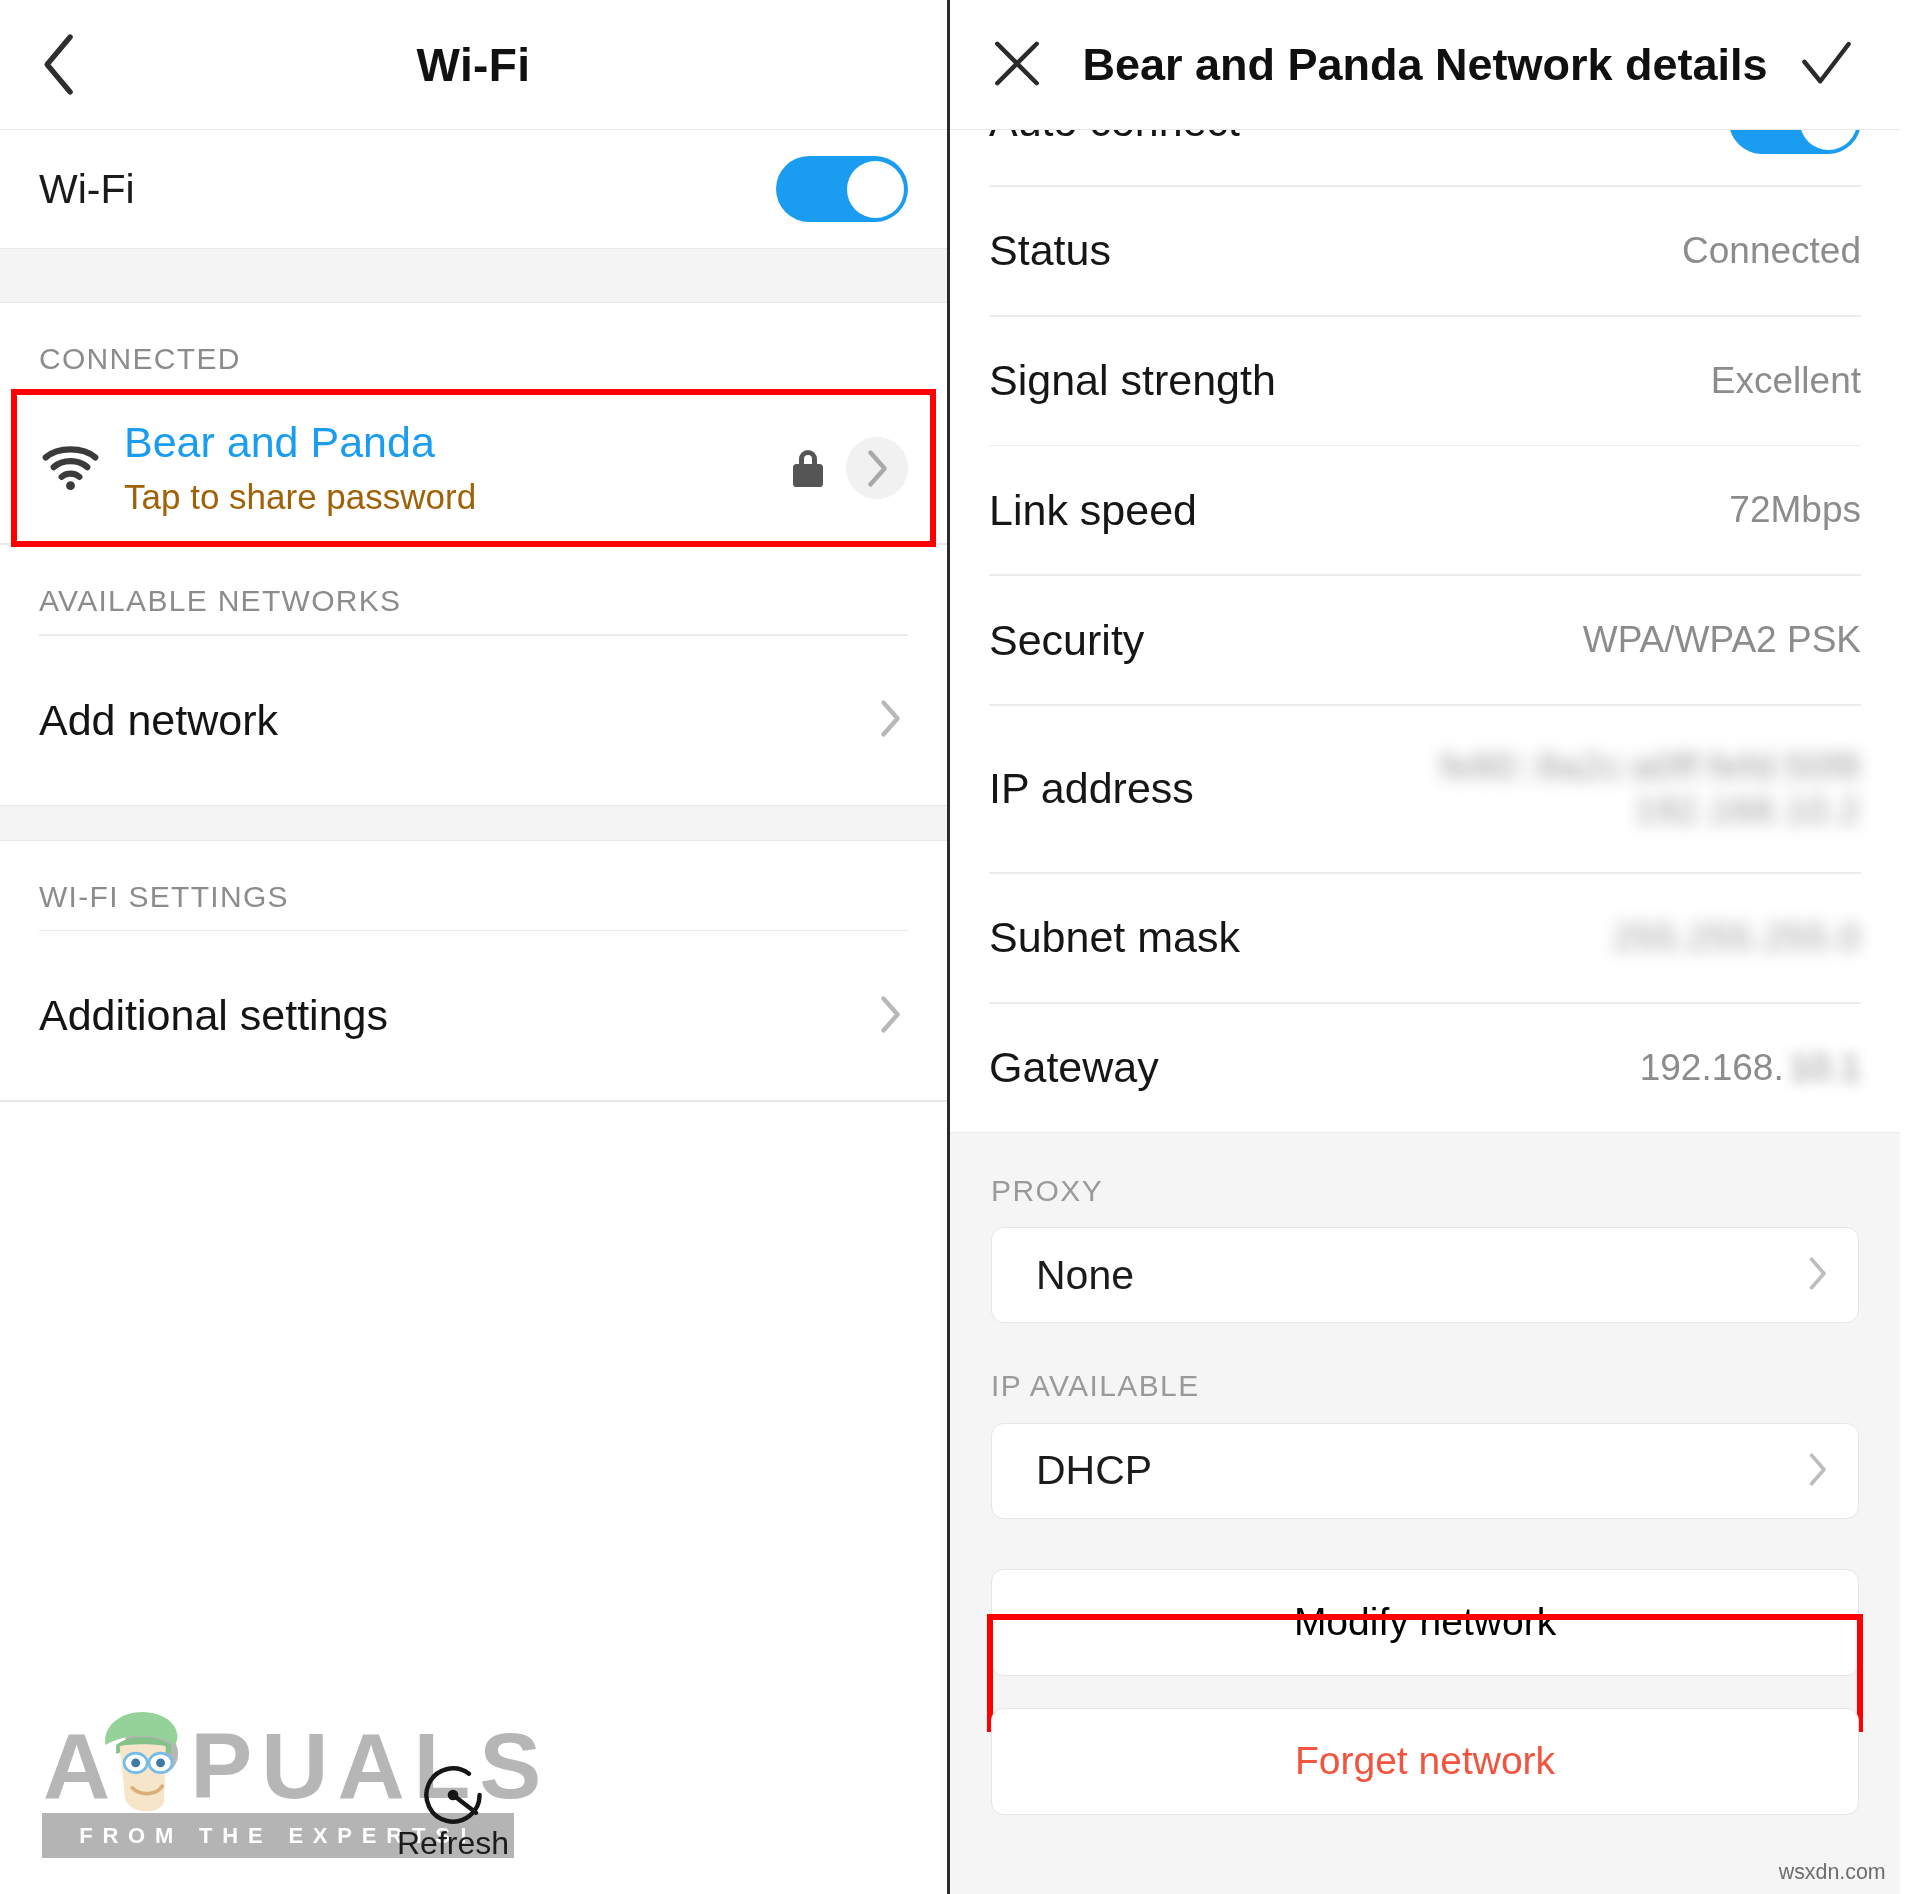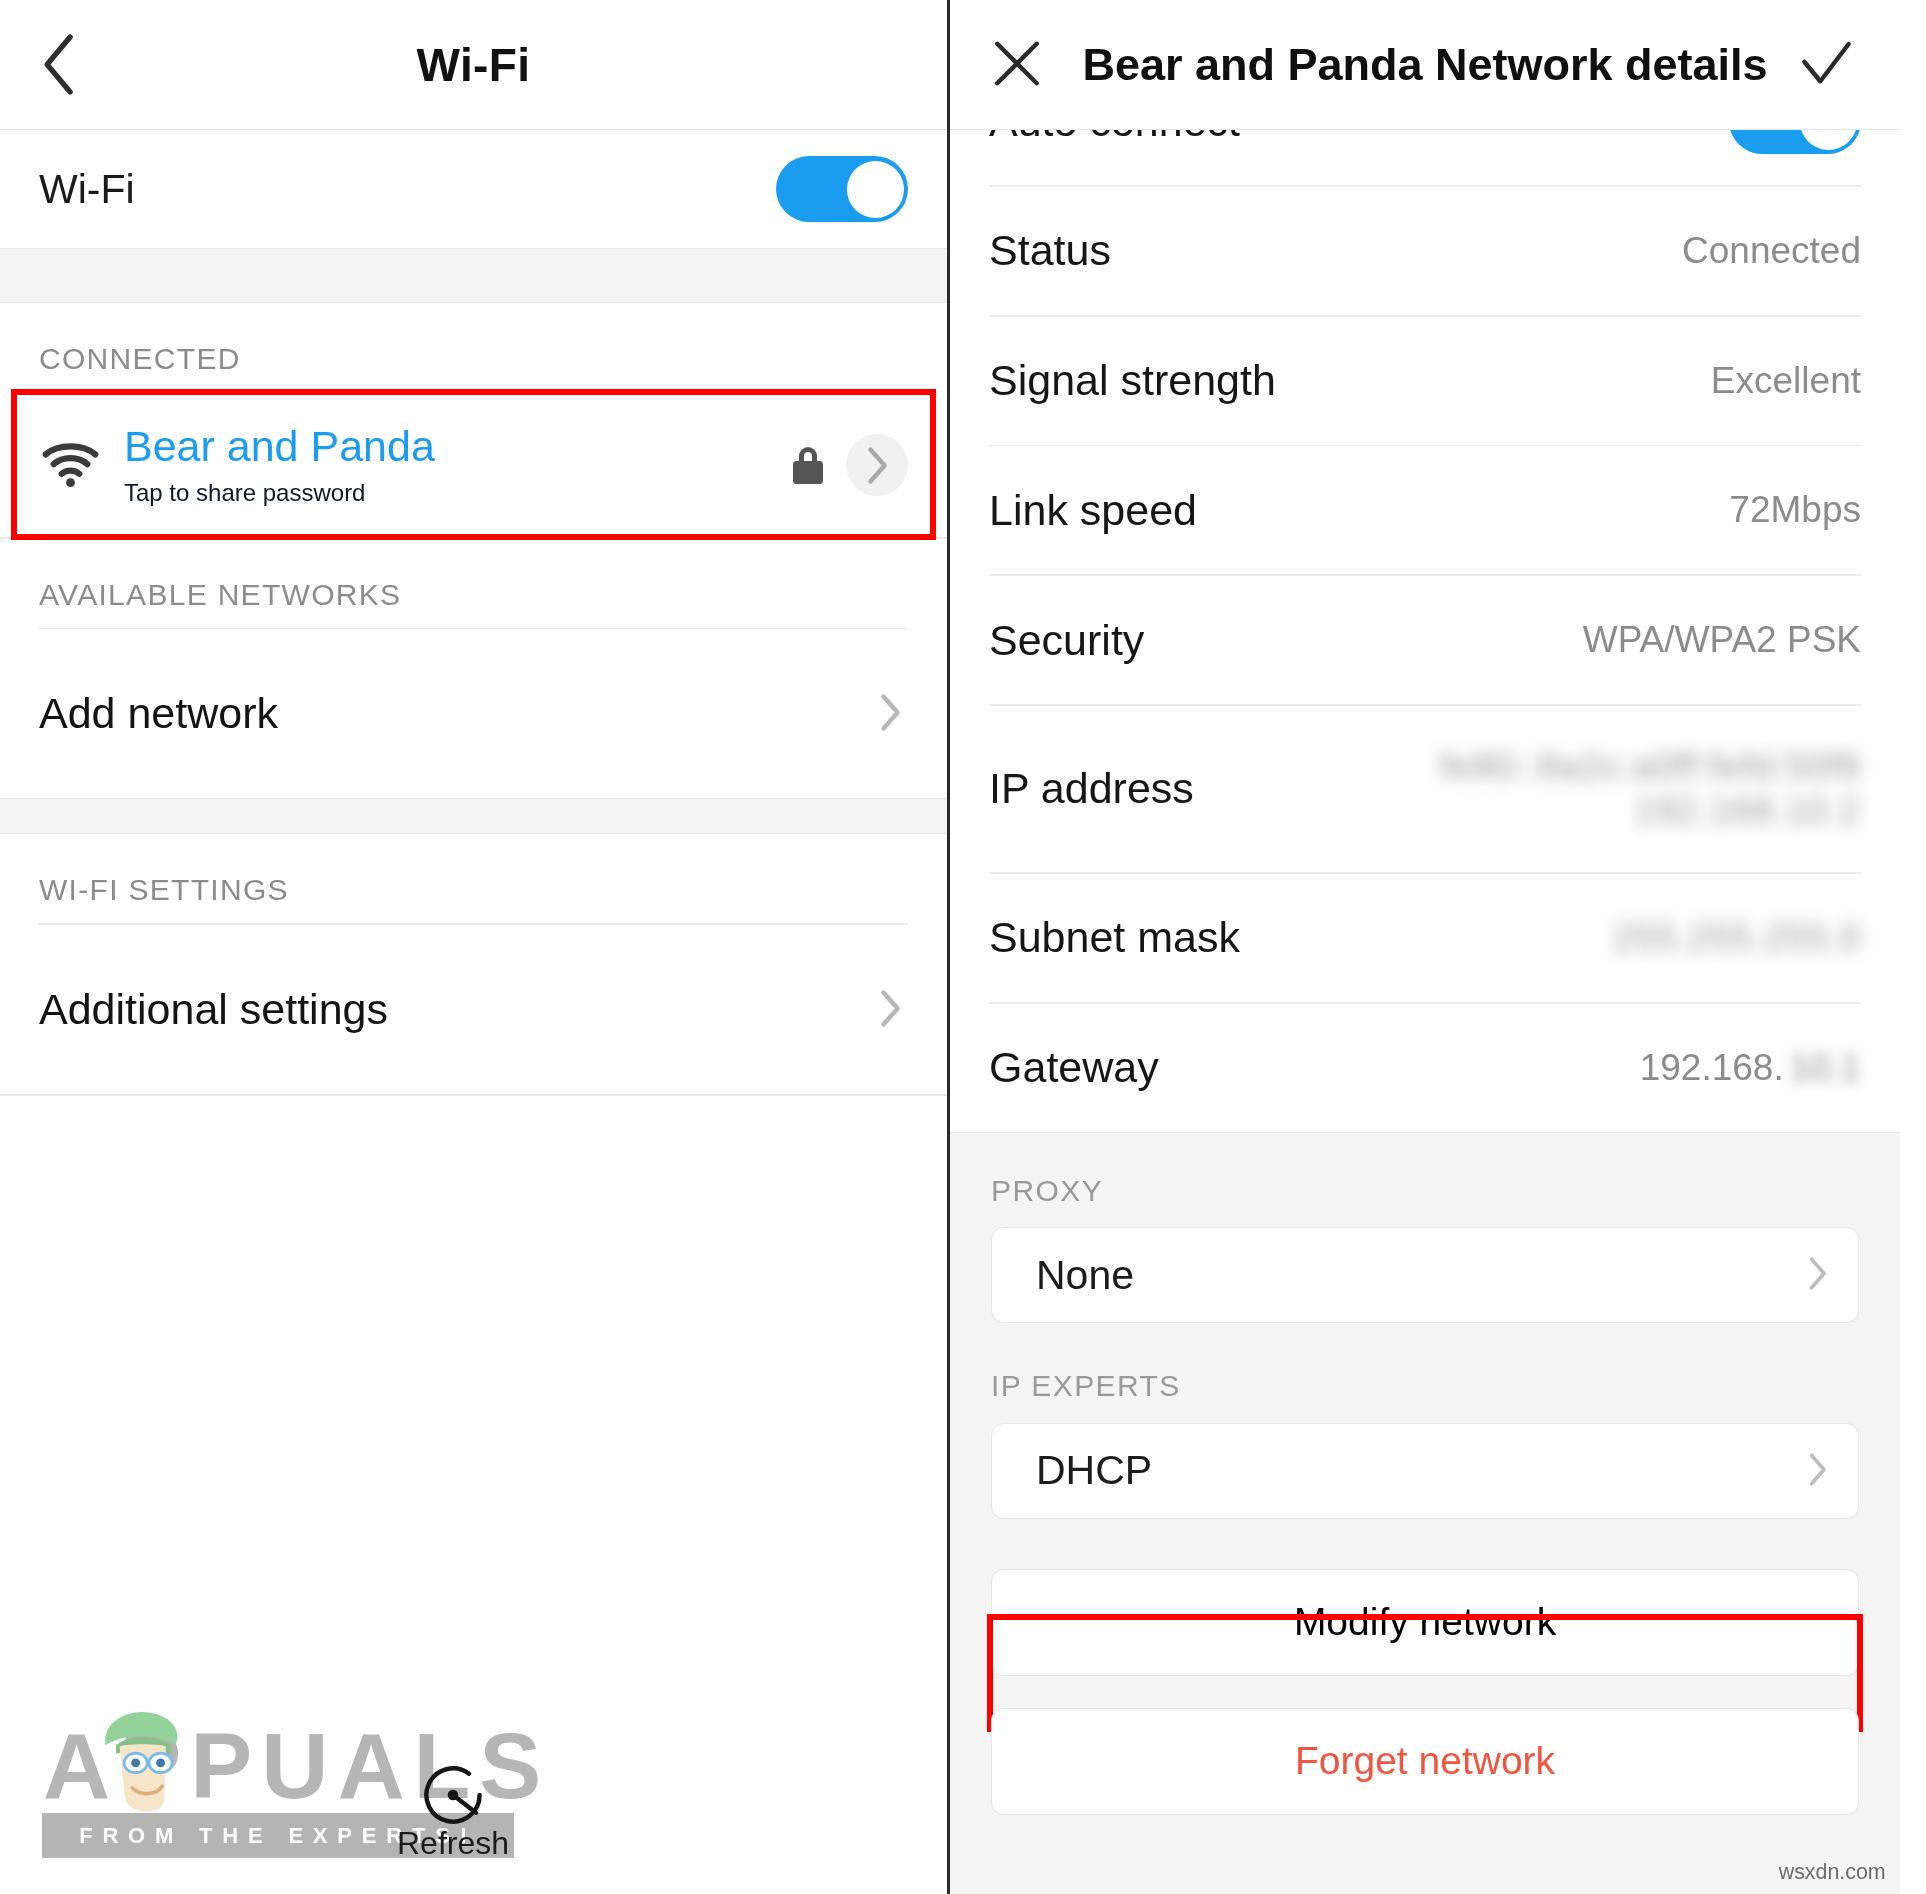--- a/index.html
+++ b/index.html
@@ -85,21 +85,21 @@
     position: relative;
     background: #fff;
     display: flex; align-items: center;
     padding: 23px 39px;
     min-height: 143px;
   }
   .wifi-icon { width: 62px; margin-right: 23px; flex: 0 0 auto;
                display:flex; align-items:center; justify-content:center; }
   .net-texts { display: flex; flex-direction: column; justify-content: center; }
   .net-name { font-size: 43px; color: #1a9cf0; line-height: 1.18; }
-  .net-sub  { font-size: 24px; color: #0f172a; line-height: 1.35; margin-top: 5.3px; }
+  .net-sub  { font-size: 35px; color: #a16207; line-height: 1.35; margin-top: 5.3px; }
   .net-right {
     position: absolute; right: 39px; top: 50%;
     transform: translateY(-50%);
     display: flex; align-items: center; gap: 23px;
   }
   .lock-icon { width: 30px; height: 37px; position: relative; }
   .lock-icon .shackle {
     position: absolute; left: 6.2px; top: 0;
     width: 18px; height: 18px;
     border: 5.3px solid #555; border-bottom: none;
@@ -451,21 +451,21 @@
       <div class="grp-label">PROXY</div>
       <div class="card">
         <div class="ctext">None</div>
         <div class="carr">
           <svg width="19.6" height="36" viewBox="0 0 22 40" aria-hidden="true">
             <path d="M4 4 L18 20 L4 36" fill="none" stroke="#bdbdbd" stroke-width="4" stroke-linecap="round" stroke-linejoin="round"></path>
           </svg>
         </div>
       </div>
 
-      <div class="grp-label" style="margin-top:46px;">IP EXPERTS</div>
+      <div class="grp-label" style="margin-top:46px;">IP AVAILABLE</div>
       <div class="card">
         <div class="ctext">DHCP</div>
         <div class="carr">
           <svg width="19.6" height="36" viewBox="0 0 22 40" aria-hidden="true">
             <path d="M4 4 L18 20 L4 36" fill="none" stroke="#bdbdbd" stroke-width="4" stroke-linecap="round" stroke-linejoin="round"></path>
           </svg>
         </div>
       </div>
 
       <div style="position:relative;">

